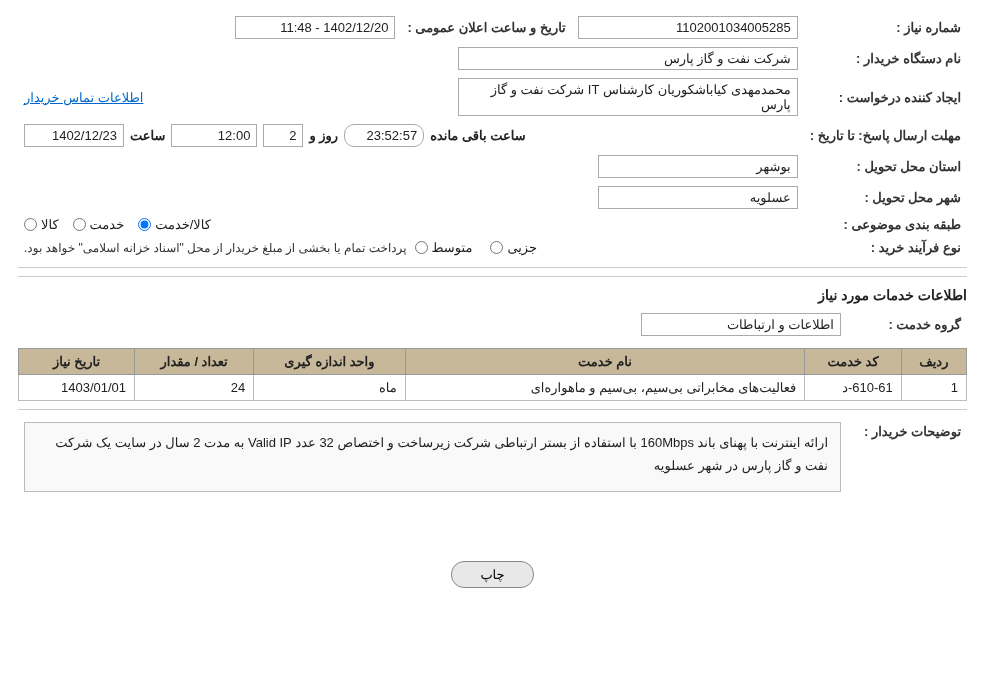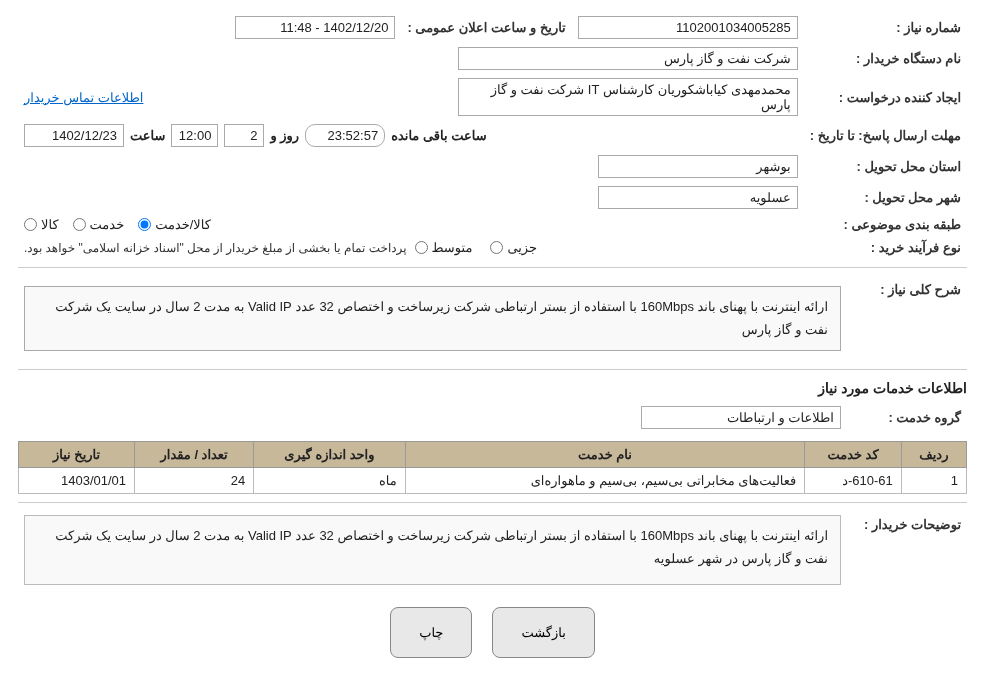--- a/index.html
+++ b/index.html
@@ -125,27 +125,28 @@
       min-height: 70px;
       font-size: 13px;
     }
     .btn-row {
       display: flex;
       justify-content: center;
       gap: 20px;
       margin-top: 18px;
     }
     .btn {
-      padding: 17px 28px;
+      padding: 5px 28px;
       border: 1px solid #888;
       background: #e8e8e8;
       cursor: pointer;
       font-size: 13px;
       font-family: Tahoma, Arial, sans-serif;
-      border-radius: 8px;
+      border-radius: 13px;
+      margin-top: 47px;
     }
     .btn-print {
       background: #e8e8e8;
     }
     .btn-back {
       background: #e8e8e8;
     }
     .content-area {
       position: relative;
     }
@@ -207,21 +208,21 @@
           <span class="link-blue">اطلاعات تماس خریدار</span>
         </td>
       </tr>
 
       <tr>
         <td class="label-cell">مهلت ارسال پاسخ: تا تاریخ :</td>
         <td class="value-cell" colspan="3">
           <div class="date-row">
             <span class="input-box input-small">1402/12/23</span>
             <span style="font-weight:bold;">ساعت</span>
-            <span class="input-box" style="width:47px;">12:00</span>
+            <span class="input-box" style="width:86px;">12:00</span>
             <span class="input-box" style="width:40px;">2</span>
             <span style="font-weight:bold;">روز و</span>
             <span class="input-box" style="width:80px;border-radius:10px;">23:52:57</span>
             <span style="font-weight:bold;">ساعت باقی مانده</span>
           </div>
         </td>
       </tr>
 
       <tr>
         <td class="label-cell">استان محل تحویل :</td>
@@ -271,30 +272,20 @@
               <input type="radio" name="process" style="">
             </div>
           </div>
         </td>
       </tr>
     </tbody>
       </table>
 
     <hr class="divider">
 
-    <table class="info-table">
-      <tbody>
-          <tr>
-        <td class="label-cell" style="vertical-align:top; padding-top:6px;">شرح کلی نیاز :</td>
-        <td class="value-cell">
-          <div class="desc-box">ارائه اینترنت با پهنای باند 160Mbps با استفاده از بستر ارتباطی شرکت زیرساخت و اختصاص 32 عدد Valid IP به مدت 2 سال در سایت یک شرکت نفت و گاز پارس</div>
-        </td>
-      </tr>
-    </tbody>
-      </table>
 
     <hr class="divider">
 
     <div class="section-title">اطلاعات خدمات مورد نیاز</div>
 
     <table class="info-table">
       <tbody>
           <tr>
         <td class="label-cell">گروه خدمت :</td>
         <td class="value-cell">
@@ -334,18 +325,17 @@
           <tr>
         <td class="label-cell" style="vertical-align:top; padding-top:6px;">توضیحات خریدار :</td>
         <td class="value-cell">
           <div class="remarks-box">ارائه اینترنت با پهنای باند 160Mbps با استفاده از بستر ارتباطی شرکت زیرساخت و اختصاص 32 عدد Valid IP به مدت 2 سال در سایت یک شرکت نفت و گاز پارس در شهر عسلویه</div>
         </td>
       </tr>
     </tbody>
       </table>
 
     <div class="btn-row">
-      <button class="btn btn-back">بازگشت</button>
       <button class="btn btn-print">چاپ</button>
     </div>
 
   </div>
 </div>
 
 </body></html>

